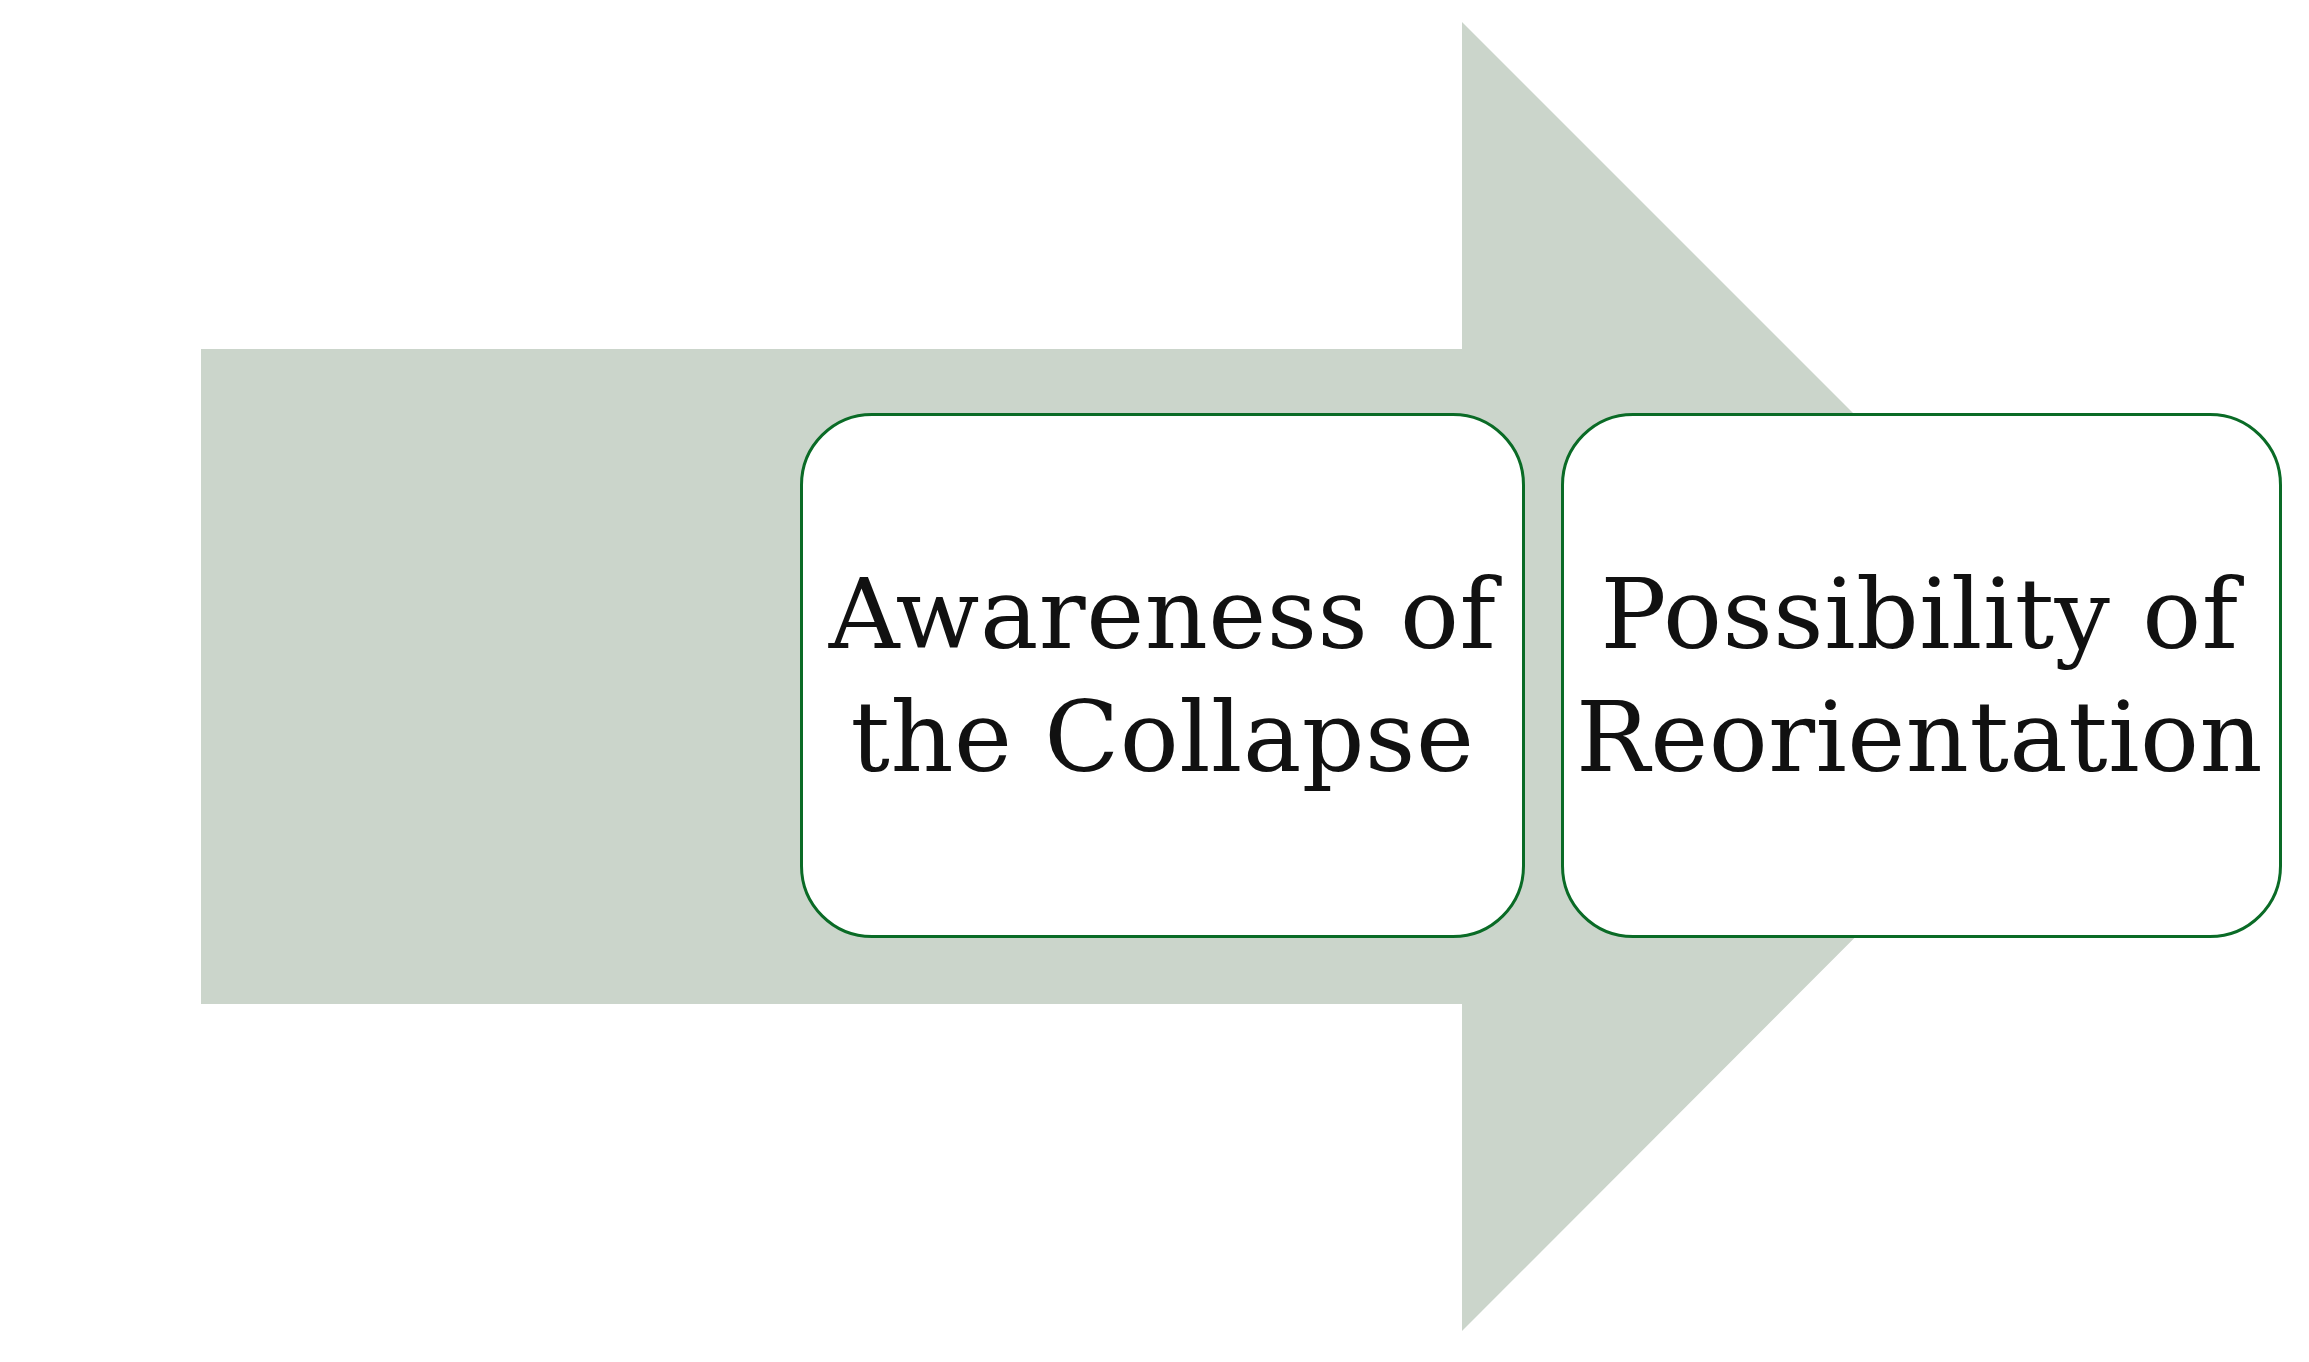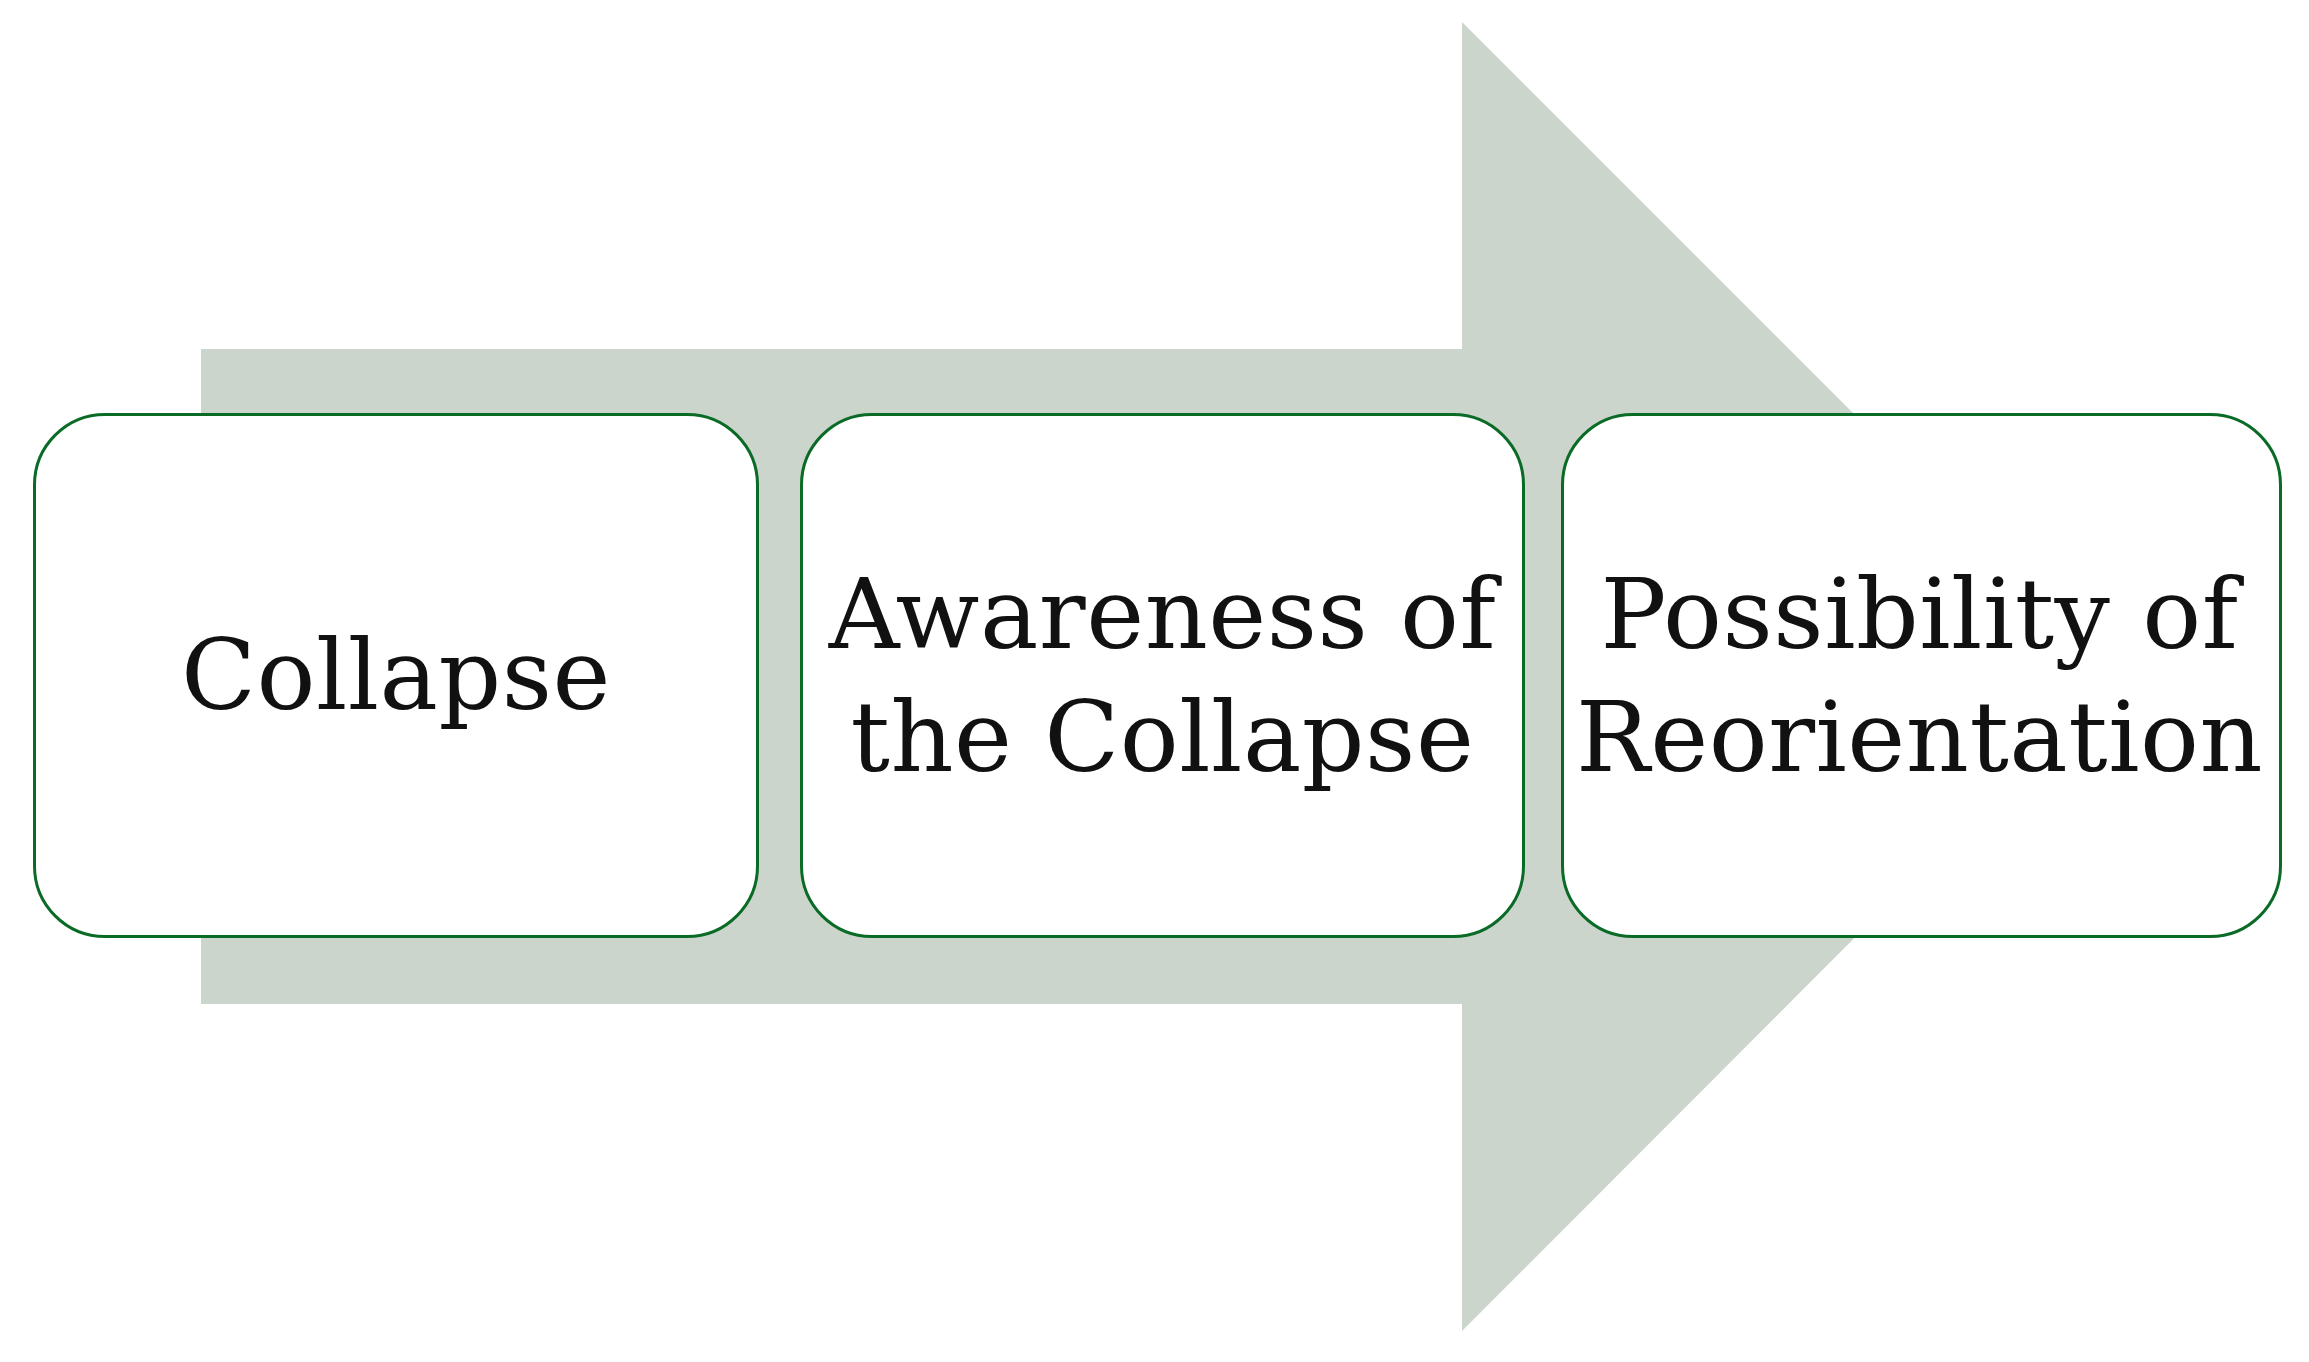--- a/index.html
+++ b/index.html
@@ -61,23 +61,20 @@
 </style>
 </head>
 <body>
 
 <div class="canvas">
 
   <svg class="arrow-svg" viewBox="0 0 2309 1362" xmlns="http://www.w3.org/2000/svg" aria-hidden="true">
     <polygon class="arrow-poly" points="201,349 1462,349 1462,22 2116,676 1462,1331 1462,1004 201,1004"></polygon>
   </svg>
 
-  <div class="stage-box box-1">
-    <span class="stage-label">Collapse</span>
-  </div>
 
   <div class="stage-box box-2">
     <span class="stage-label">Awareness of
 the Collapse</span>
   </div>
 
   <div class="stage-box box-3">
     <span class="stage-label">Possibility of
 Reorientation</span>
   </div>

